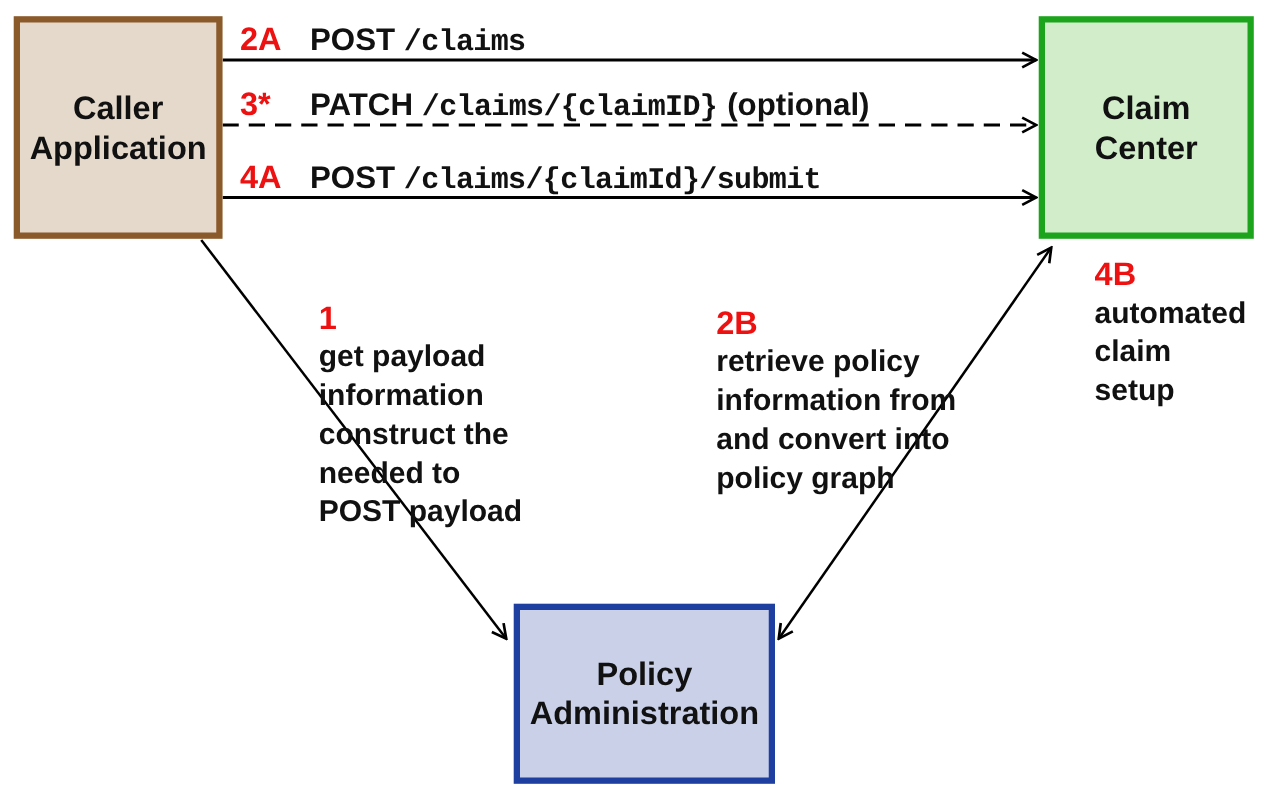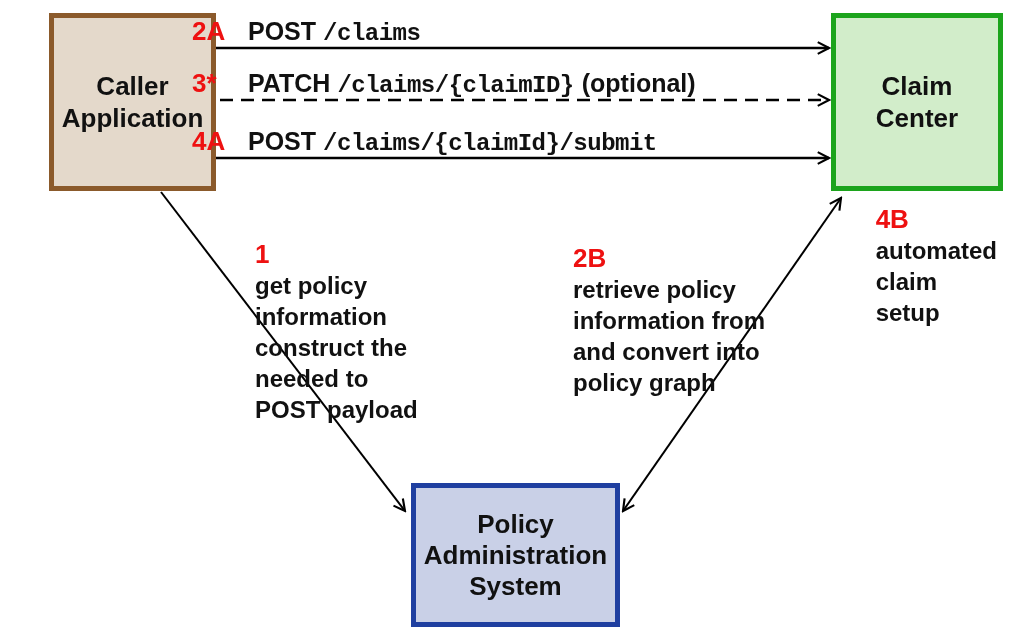--- a/index.html
+++ b/index.html
@@ -23,21 +23,21 @@
     justify-content: center;
     text-align: center;
     font-weight: bold;
     color: #111111;
     box-sizing: border-box;
   }
   .node-caller {
     left: 11px; top: 13px; width: 167px; height: 178px;
     background: #e4d9cb;
     border: 5px solid #8b5a2b;
-    font-size: 26px; line-height: 32px; margin-left: 38px;
+    font-size: 26px; line-height: 32px;
   }
   .node-claim {
     left: 831px; top: 13px; width: 172px; height: 178px;
     background: #d2edca;
     border: 5px solid #1ca41c;
     font-size: 26px; line-height: 32px;
   }
   .node-policy {
     left: 411px; top: 483px; width: 209px; height: 144px;
     background: #c9d0e7;
@@ -124,39 +124,38 @@
     <div>
       <div>Claim</div>
       <div>Center</div>
     </div>
   </div>
 
   <div class="node node-policy">
     <div>
       <div>Policy</div>
       <div>Administration</div>
-      <div>System</div>
     </div>
   </div>
 
   <div class="api-row" style="top:15px">
     <span class="step">2A</span><span class="method">POST</span><span class="path">/claims</span><span class="suffix"></span>
   </div>
 
   <div class="api-row" style="top:67px">
     <span class="step">3*</span><span class="method">PATCH</span><span class="path">/claims/{claimID}</span><span class="suffix">(optional)</span>
   </div>
 
   <div class="api-row" style="top:125px">
     <span class="step">4A</span><span class="method">POST</span><span class="path">/claims/{claimId}/submit</span><span class="suffix"></span>
   </div>
 
   <div class="note align-left" style="left:255px; top:239px">
     <div class="step">1</div>
-    <div>get policy</div>
+    <div>get payload</div>
     <div>information</div>
     <div>construct the</div>
     <div>needed to</div>
     <div>POST payload</div>
   </div>
 
   <div class="note align-right" style="right:246px; top:243px">
     <div class="step">2B</div>
     <div>retrieve policy</div>
     <div>information from</div>

